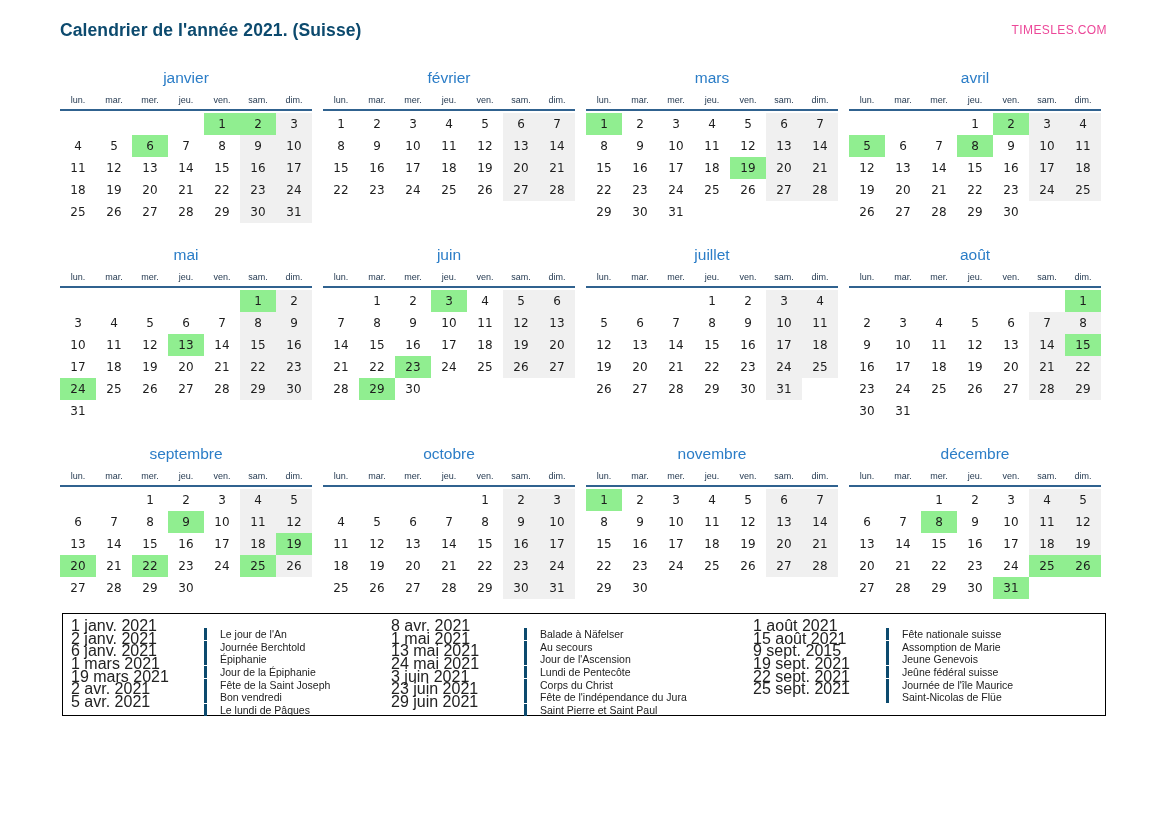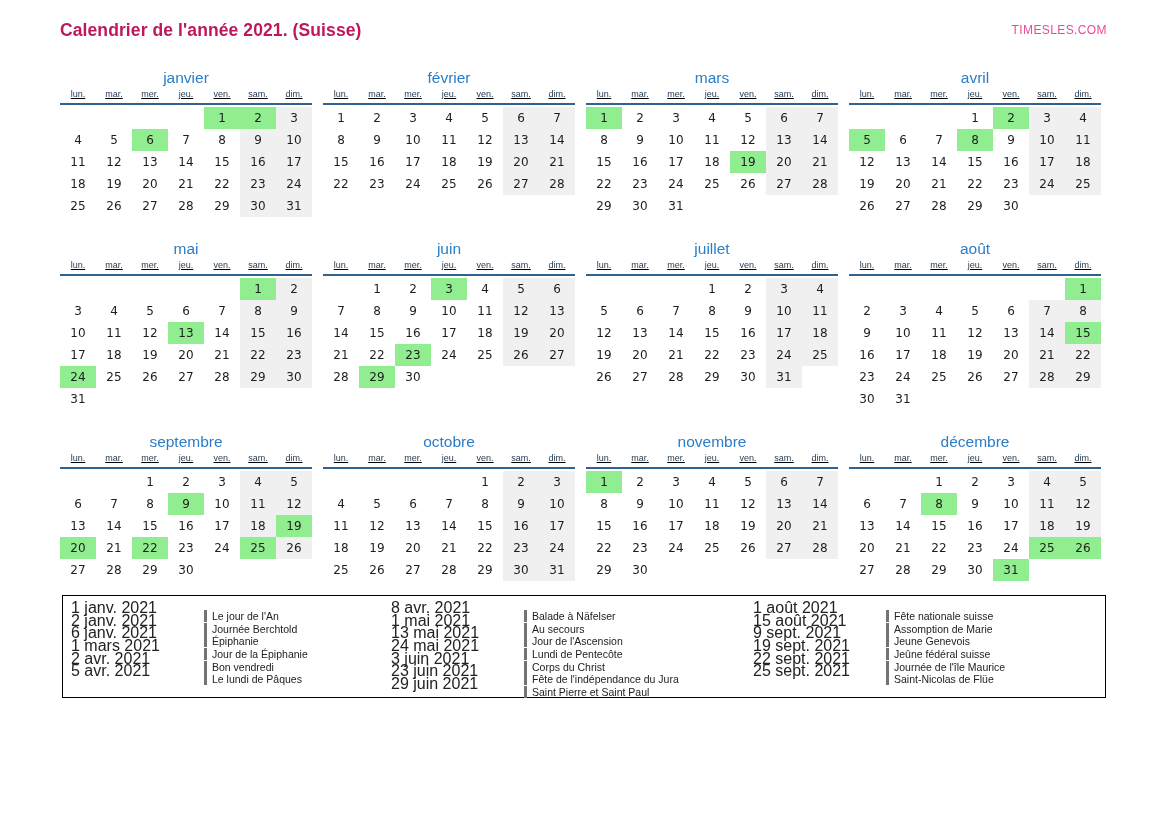--- a/index.html
+++ b/index.html
@@ -1,35 +1,35 @@
 <!DOCTYPE html>
 <html><head>
 <meta charset="utf-8">
 <style>
   html,body{margin:0;padding:0;background:#fff;}
   body{width:1169px;height:827px;font-family:"Liberation Sans",sans-serif;position:relative;}
   .topbar{display:flex;justify-content:space-between;align-items:flex-start;padding:20px 62px 0 60px;}
-  .page-title{font-size:17.5px;font-weight:600;color:#be185d;letter-spacing:.1px;}
+  .page-title{font-size:17.5px;font-weight:600;color:#0c4a6e;letter-spacing:.1px;}
   .site-link{font-size:12px;color:#ec4899;letter-spacing:.4px;text-decoration:none;margin-top:3px;cursor:pointer;}
   .months{display:grid;grid-template-columns:repeat(4,252px);column-gap:11px;row-gap:21px;margin:26px 0 0 60px;}
   .month{width:252px;}
   .mtitle{color:#2b7dc7;font-size:15.5px;text-align:center;height:21px;line-height:21px;}
-  .wdrow{display:grid;grid-template-columns:repeat(7,36px);text-decoration:underline;}
+  .wdrow{display:grid;grid-template-columns:repeat(7,36px);margin-top:6px;}
   .wd{font-size:9px;color:#263b52;text-align:center;height:12px;line-height:12px;}
   .hline{height:2px;background:#30628f;margin-top:3px;}
   .days{display:grid;grid-template-columns:repeat(7,36px);grid-auto-rows:22px;margin-top:2px;
         font-family:"DejaVu Sans",sans-serif;}
   .cell{font-size:12px;color:#1d1d1d;text-align:center;line-height:22px;}
   .we{background:#f0f0f0;}
   .hol{background:#90ee90;}
   .legend{margin:14px 0 0 62px;width:1044px;border:1.5px solid #000;box-sizing:border-box;
           display:grid;grid-template-columns:320px 362px 1fr;padding:6px 0 7px 8px;}
   .lrow{display:flex;align-items:center;height:12.6px;}
   .ldate{width:133px;font-size:16px;color:#222;flex:none;}
-  .lname{font-size:10.5px;color:#222;border-left:3px solid #737373;padding-left:5px;white-space:nowrap;margin-top:16px;}
+  .lname{font-size:10.5px;color:#222;border-left:3px solid #0c4a6e;padding-left:13px;white-space:nowrap;margin-top:16px;}
 </style>
 </head>
 <body>
 
 <div class="topbar">
   <div class="page-title">Calendrier de l'année 2021. (Suisse)</div>
   <a class="site-link">TIMESLES.COM</a>
 </div>
 
 <div class="months" id="months">
@@ -654,20 +654,24 @@
       </div>
       <div class="lrow">
         <div class="ldate">6 janv. 2021</div>
         <div class="lname">Épiphanie</div>
       </div>
       <div class="lrow">
         <div class="ldate">1 mars 2021</div>
         <div class="lname">Jour de la Épiphanie</div>
       </div>
       <div class="lrow">
+        <div class="ldate">19 mars 2021</div>
+        <div class="lname">Fête de la Saint Joseph</div>
+      </div>
+      <div class="lrow">
         <div class="ldate">2 avr. 2021</div>
         <div class="lname">Bon vendredi</div>
       </div>
       <div class="lrow">
         <div class="ldate">5 avr. 2021</div>
         <div class="lname">Le lundi de Pâques</div>
       </div>
     </div>
     <div class="lcol">
       <div class="lrow">
@@ -702,21 +706,21 @@
     <div class="lcol">
       <div class="lrow">
         <div class="ldate">1 août 2021</div>
         <div class="lname">Fête nationale suisse</div>
       </div>
       <div class="lrow">
         <div class="ldate">15 août 2021</div>
         <div class="lname">Assomption de Marie</div>
       </div>
       <div class="lrow">
-        <div class="ldate">9 sept. 2021</div>
+        <div class="ldate">9 sept. 2015</div>
         <div class="lname">Jeune Genevois</div>
       </div>
       <div class="lrow">
         <div class="ldate">19 sept. 2021</div>
         <div class="lname">Jeûne fédéral suisse</div>
       </div>
       <div class="lrow">
         <div class="ldate">22 sept. 2021</div>
         <div class="lname">Journée de l'île Maurice</div>
       </div>

